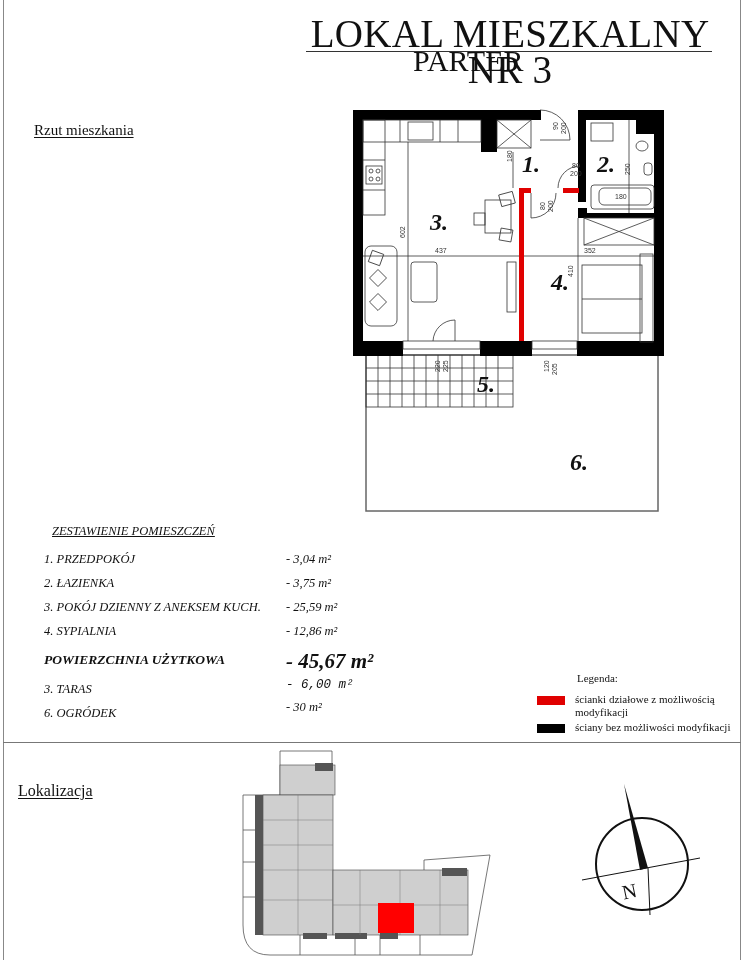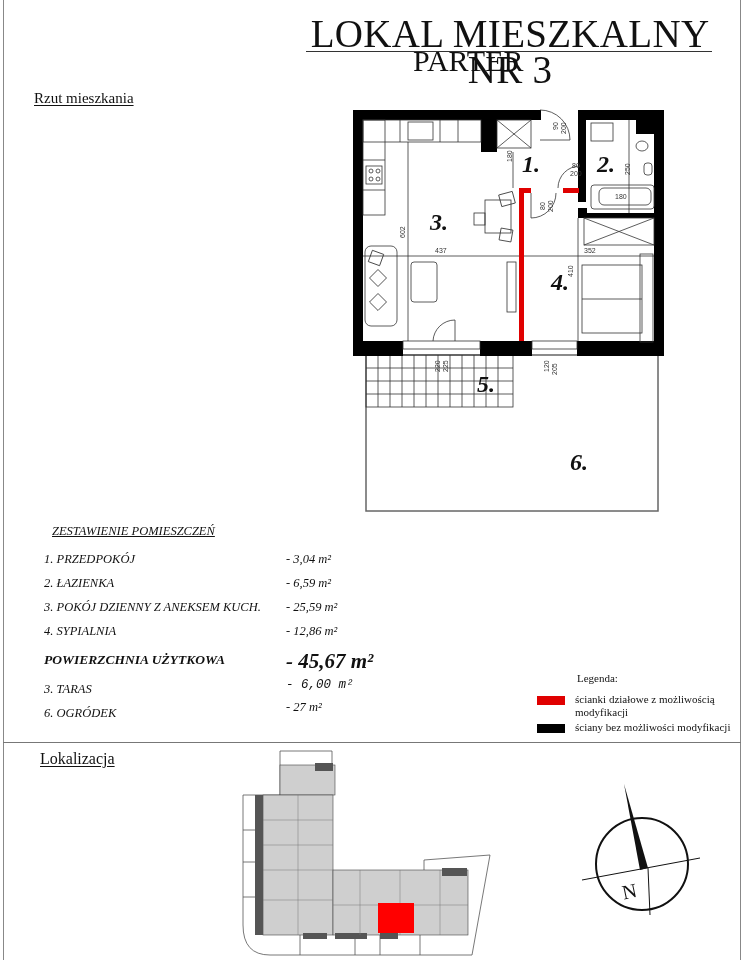--- a/index.html
+++ b/index.html
@@ -3,21 +3,21 @@
 <meta charset="utf-8">
 <style>
   html, body { margin:0; padding:0; background:#fff; }
   body { width:744px; height:960px; position:relative; overflow:hidden; font-family:"Liberation Serif", serif; color:#111; }
   .frame-left { position:absolute; left:3px; top:0; width:1px; height:960px; background:#888; }
   .frame-right { position:absolute; left:740px; top:0; width:1px; height:960px; background:#888; }
   .divider { position:absolute; left:3px; top:742px; width:738px; height:1px; background:#777; }
   .title { position:absolute; left:300px; top:16px; width:420px; text-align:center; font-size:39px; letter-spacing:0.3px; line-height:36px; }
   .title-rule { position:absolute; left:306px; top:51px; width:406px; height:1px; background:#333; }
   .subtitle { position:absolute; left:405px; top:44px; font-size:30px; line-height:34px;margin-left:8px; }
-  .section-label { position:absolute; font-size:15px; text-decoration:underline; text-underline-offset:2px; }
+  .section-label { position:absolute; font-size:15px; text-decoration:underline; text-underline-offset:2px;margin-top:32px; }
   .plan { position:absolute; left:0; top:0; width:744px; height:960px; pointer-events:none; }
   .plan * { pointer-events:auto; }
   .table { position:absolute; left:44px; top:524px; font-style:italic; font-size:12.5px; }
   .row { position:absolute; white-space:nowrap; }
   .row .lbl { position:absolute; left:0;text-align:right; }
   .row .val { position:absolute; left:242px; }
   .row.bold { font-weight:bold; font-size:13.5px; }
   .row.bold .val { font-size:21px; top:-3px; }
   .table-title { position:absolute; left:8px; top:0; text-decoration:underline; white-space:nowrap; }
   .legend { position:absolute; left:537px; top:672px; font-size:11px; }
@@ -31,21 +31,21 @@
 
 <div class="frame-left"></div>
 <div class="frame-right"></div>
 <div class="divider"></div>
 
 <div class="title">LOKAL MIESZKALNY NR 3</div>
 <div class="title-rule"></div>
 <div class="subtitle">PARTER</div>
 
 <div class="section-label" style="left:34px; top:90px;">Rzut mieszkania</div>
-<div class="section-label" style="left:40px; top:750px; font-size:16px;">Lokalizacja</div>
+<div class="section-label" style="left:18px; top:750px; font-size:16px;">Lokalizacja</div>
 
 <svg class="plan" width="744" height="960" viewBox="0 0 744 960" xmlns="http://www.w3.org/2000/svg">
 
   <rect x="366" y="355" width="292" height="156" fill="none" stroke="#666" stroke-width="1.5"></rect>
 
   <g stroke="#333" stroke-width="0.8" fill="none">
     <rect x="366" y="355" width="147" height="52"></rect>
     <line x1="366" y1="368" x2="513" y2="368"></line>
     <line x1="366" y1="381" x2="513" y2="381"></line>
     <line x1="366" y1="394" x2="513" y2="394"></line>
@@ -189,41 +189,41 @@
 </svg>
 
 <div class="table">
   <div class="table-title">ZESTAWIENIE POMIESZCZEŃ</div>
   <div class="row" style="top:28px;">
     <span class="lbl">1. PRZEDPOKÓJ</span>
     <span class="val">- 3,04 m²</span>
   </div>
   <div class="row" style="top:52px;">
     <span class="lbl">2. ŁAZIENKA</span>
-    <span class="val">- 6,59 m²</span>
+    <span class="val">- 3,75 m²</span>
   </div>
   <div class="row" style="top:76px;">
     <span class="lbl">3. POKÓJ DZIENNY Z ANEKSEM KUCH.</span>
     <span class="val">- 25,59 m²</span>
   </div>
   <div class="row" style="top:100px;">
     <span class="lbl">4. SYPIALNIA</span>
     <span class="val">- 12,86 m²</span>
   </div>
   <div class="row bold" style="top:128px;">
     <span class="lbl">POWIERZCHNIA UŻYTKOWA</span>
     <span class="val">- 45,67 m²</span>
   </div>
   <div class="row" style="top:158px;">
     <span class="lbl">3. TARAS</span>
     <span class="val" style="top:-4px;font-family:Liberation Mono, monospace;">- 6,00 m²</span>
   </div>
   <div class="row" style="top:182px;">
     <span class="lbl">6. OGRÓDEK</span>
-    <span class="val" style="top:-6px;">- 27 m²</span>
+    <span class="val" style="top:-6px;">- 30 m²</span>
   </div>
 </div>
 
 <div class="legend">
   <div class="legend-title">Legenda:</div>
   <div class="legend-item" style="top:24px;">
     <div class="swatch" style="background:#e00000;"></div>
     <div class="legend-text">
       <div>ścianki działowe z możliwością</div>
       <div>modyfikacji</div>

